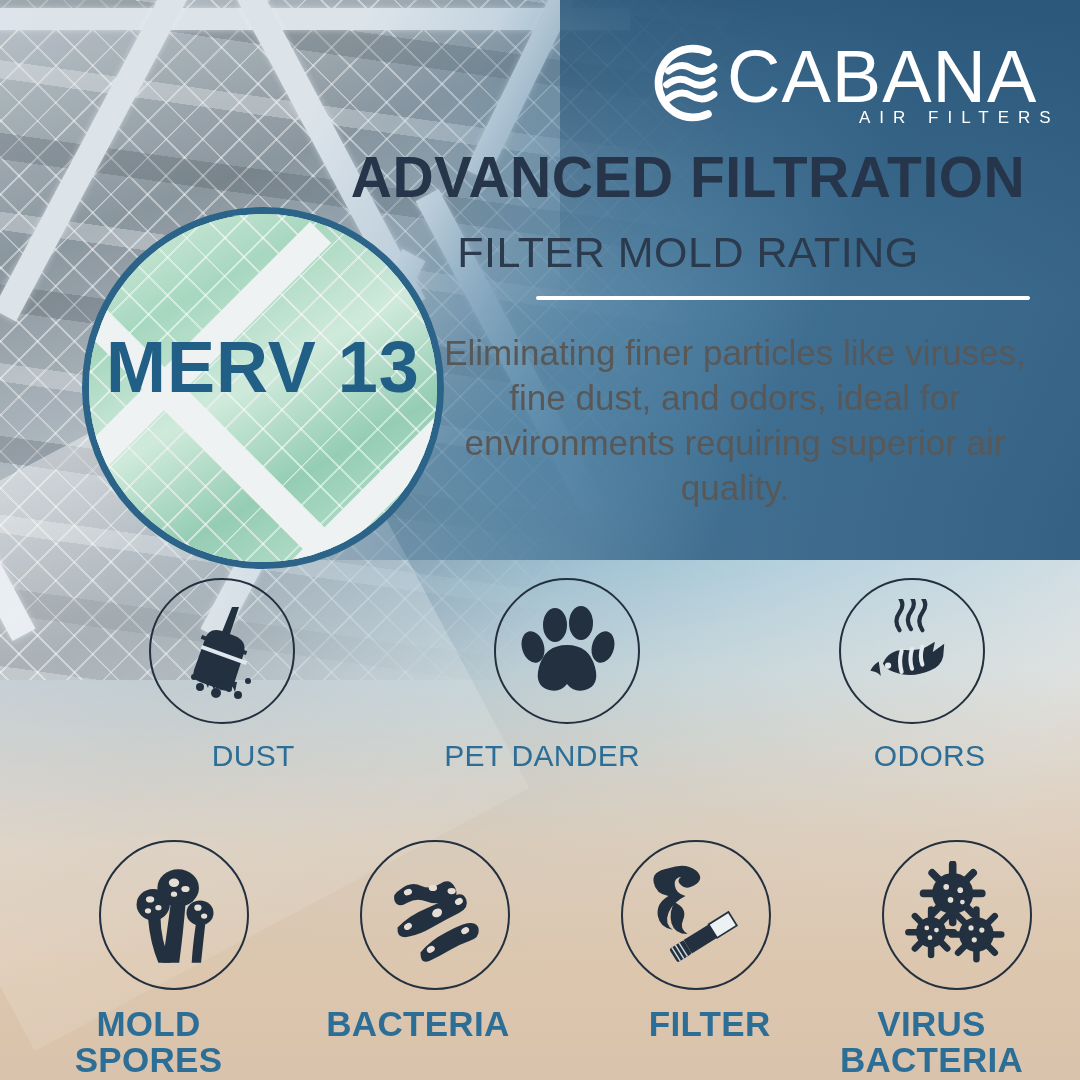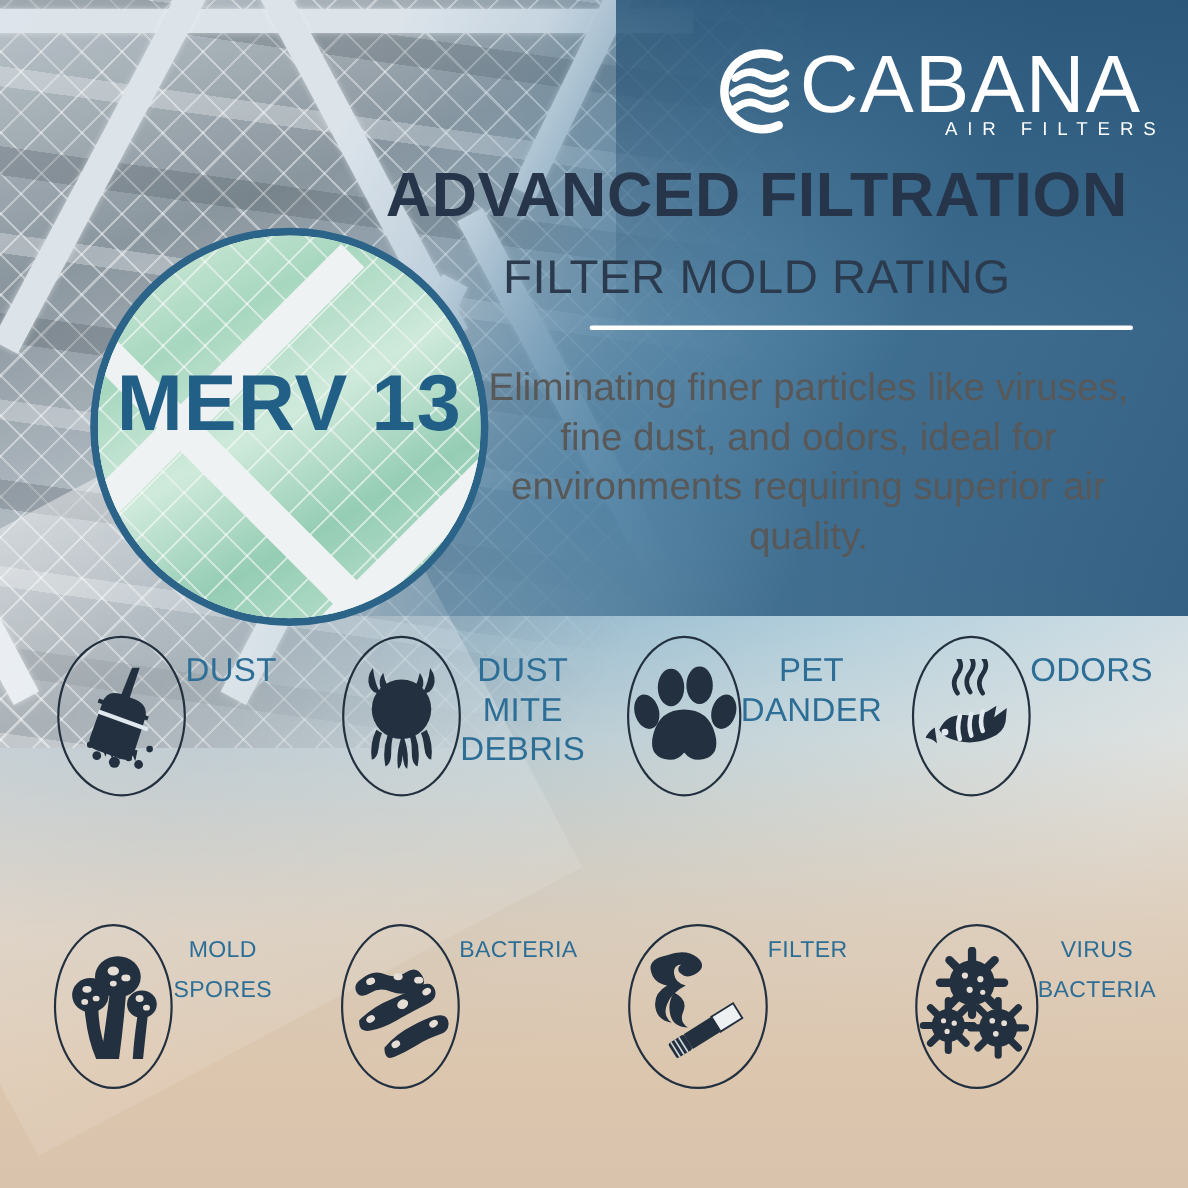--- a/index.html
+++ b/index.html
@@ -102,27 +102,27 @@
   .merv .mr2{left:110px;top:-40px;width:330px;height:30px;transform:rotate(45deg);}
   .merv .mr3{left:110px;top:280px;width:330px;height:30px;transform:rotate(-45deg);}
   .merv .mr4{left:-50px;top:200px;width:330px;height:30px;transform:rotate(45deg);}
   .merv .label{position:absolute;left:0;right:0;top:112px;text-align:center;
     font-size:72px;font-weight:700;color:#215f86;letter-spacing:1px;}
 
   
   .row{position:absolute;display:flex;}
   #row1{left:0;top:578px;width:1080px;justify-content:space-around;align-items:flex-start;padding:0 22px;box-sizing:border-box;}
   #row2{left:18px;top:840px;width:1044px;justify-content:space-around;align-items:flex-start;}
-  .cell{display:flex;flex-direction:row;align-items:flex-start;width:200px;}
+  .cell{display:flex;flex-direction:column;align-items:flex-end;width:200px;}
   .bubble{width:146px;height:146px;border-radius:50%;border:2px solid #22303f;
     display:flex;align-items:center;justify-content:center;box-sizing:border-box;}
   #row2 .bubble{width:150px;height:150px;}
   .cap{margin-top:14px;text-align:center;font-size:30px;line-height:36px;
     color:#2d6e96;font-weight:400;letter-spacing:.3px;}
-  #row2 .cap{margin-top:6px;font-size:21px;}
+  #row2 .cap{margin-top:16px;font-size:35px;font-weight:bold;}
   .ink{fill:#22303f;}
 </style>
 </head>
 <body>
 
 <div id="stage">
 
   <div class="bg-base"></div>
 
   <div class="photo">
@@ -181,39 +181,20 @@
           <circle class="ink" cx="44" cy="92" r="5"></circle>
           <circle class="ink" cx="57" cy="88" r="3"></circle>
           <circle class="ink" cx="66" cy="94" r="4"></circle>
           <circle class="ink" cx="76" cy="80" r="3"></circle>
         </svg>
       </div>
       <div class="cap">DUST</div>
     </div>
 
 
-    <div class="cell">
-      <div class="bubble">
-        <svg width="104" height="104" viewBox="0 0 100 100">
-          <g class="ink">
-            <path d="M25 8 q2 16 7 22 q-7 1 -10 -6 q-3 -8 3 -16z"></path>
-            <path d="M75 8 q-2 16 -7 22 q7 1 10 -6 q3 -8 -3 -16z"></path>
-            <path d="M34 12 q3 14 9 19 q-7 2 -11 -5 q-3 -7 2 -14z"></path>
-            <path d="M66 12 q-3 14 -9 19 q7 2 11 -5 q3 -7 -2 -14z"></path>
-            <ellipse cx="50" cy="44" rx="26" ry="26"></ellipse>
-            <path d="M28 62 q-6 12 -4 26 q5 -1 6 -10 q1 -9 3 -13z"></path>
-            <path d="M72 62 q6 12 4 26 q-5 -1 -6 -10 q-1 -9 -3 -13z"></path>
-            <path d="M38 66 q-5 14 -2 28 q5 -2 5 -12 q0 -10 2 -15z"></path>
-            <path d="M62 66 q5 14 2 28 q-5 -2 -5 -12 q0 -10 -2 -15z"></path>
-            <path d="M50 68 q-5 14 -3 28 q3 -1 4 -12 q1 11 4 12 q2 -14 -3 -28z"></path>
-          </g>
-        </svg>
-      </div>
-      <div class="cap">DUST MITE DEBRIS</div>
-    </div>
 
     <div class="cell">
       <div class="bubble">
         <svg width="100" height="100" viewBox="0 0 100 100">
           <g class="ink">
             <ellipse cx="38" cy="24" rx="12" ry="17"></ellipse>
             <ellipse cx="64" cy="22" rx="12" ry="17"></ellipse>
             <ellipse cx="16" cy="46" rx="11" ry="16" transform="rotate(-16 16 46)"></ellipse>
             <ellipse cx="86" cy="46" rx="11" ry="16" transform="rotate(16 86 46)"></ellipse>
             <path d="M50 44 q22 0 28 22 q5 19 -10 23 q-11 3 -18 -6 q-7 9 -18 6 q-15 -4 -10 -23 q6 -22 28 -22z"></path>

